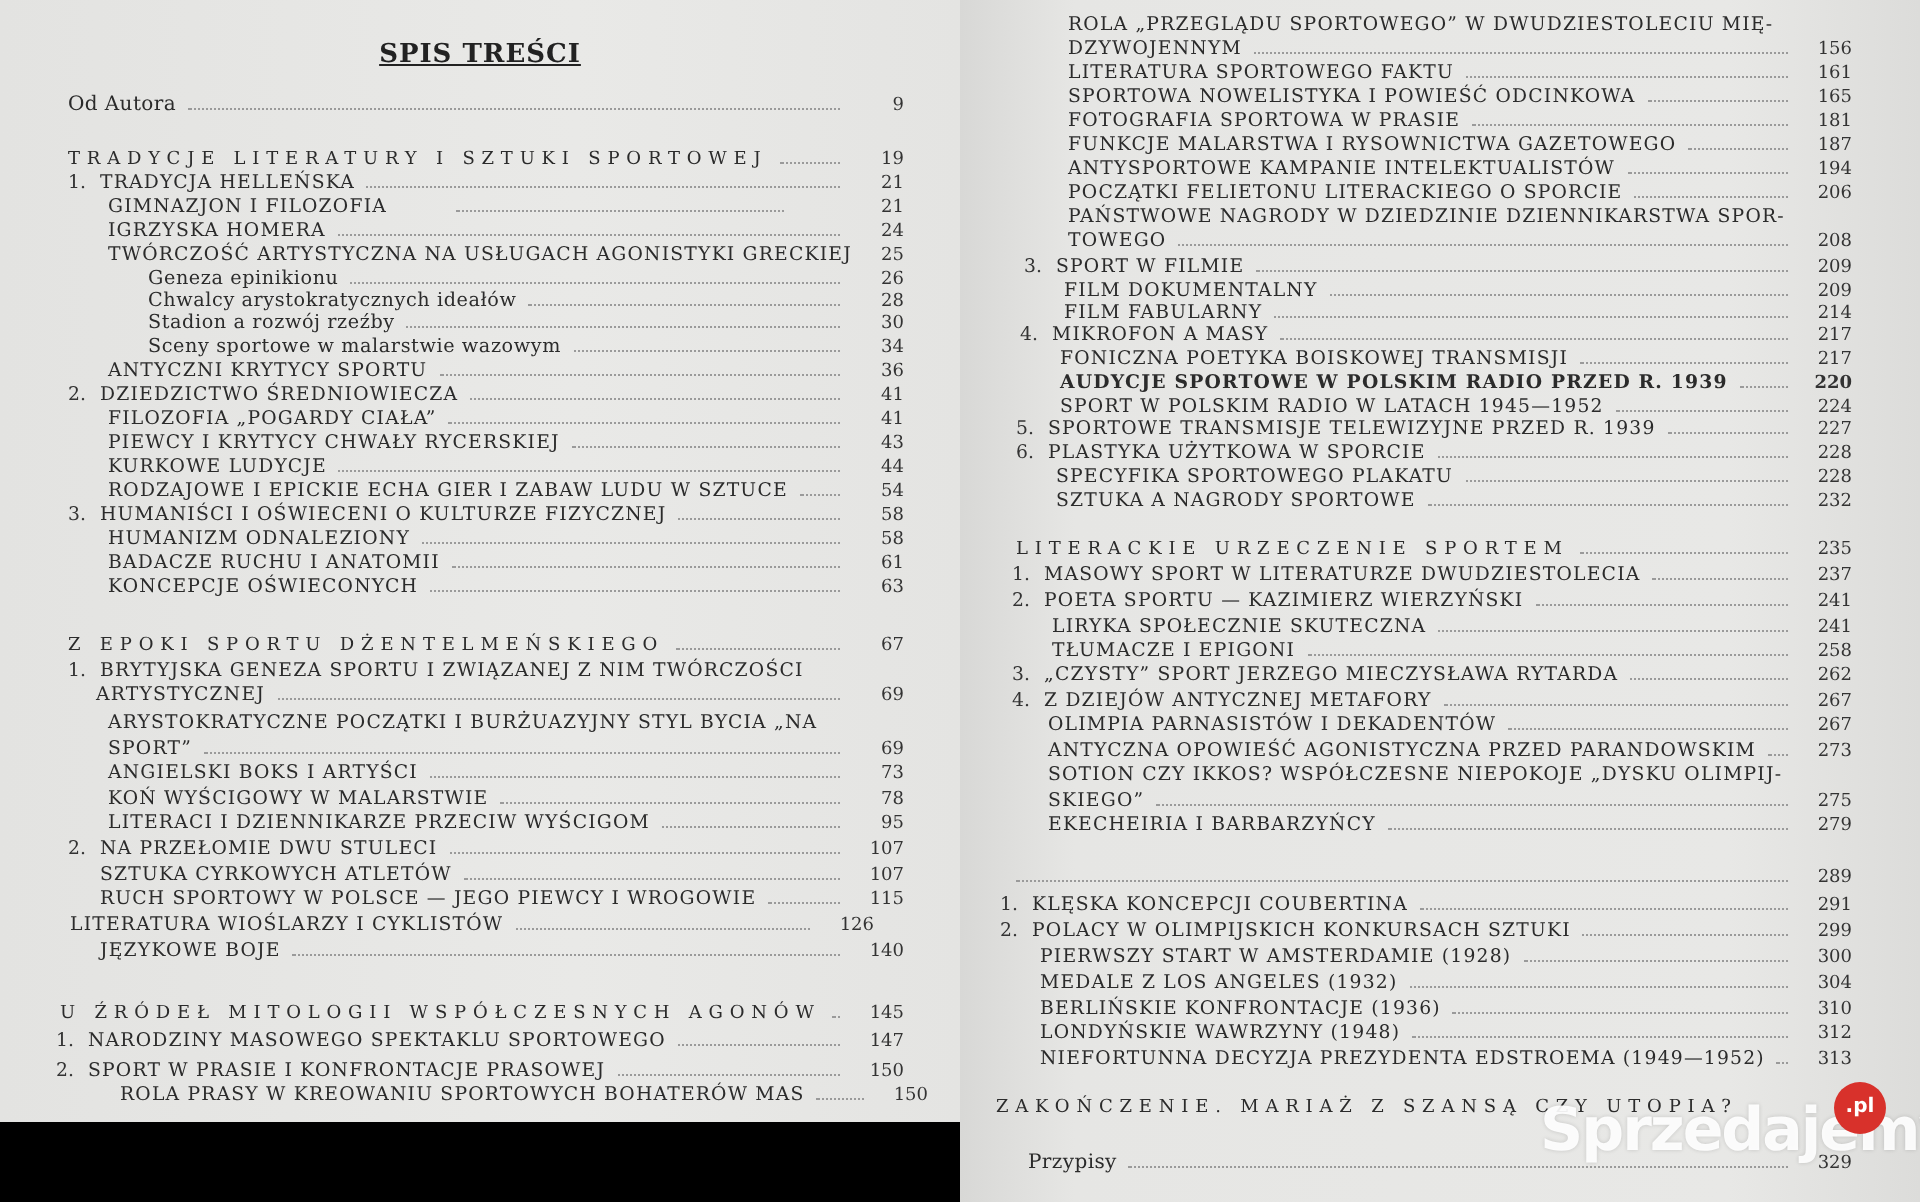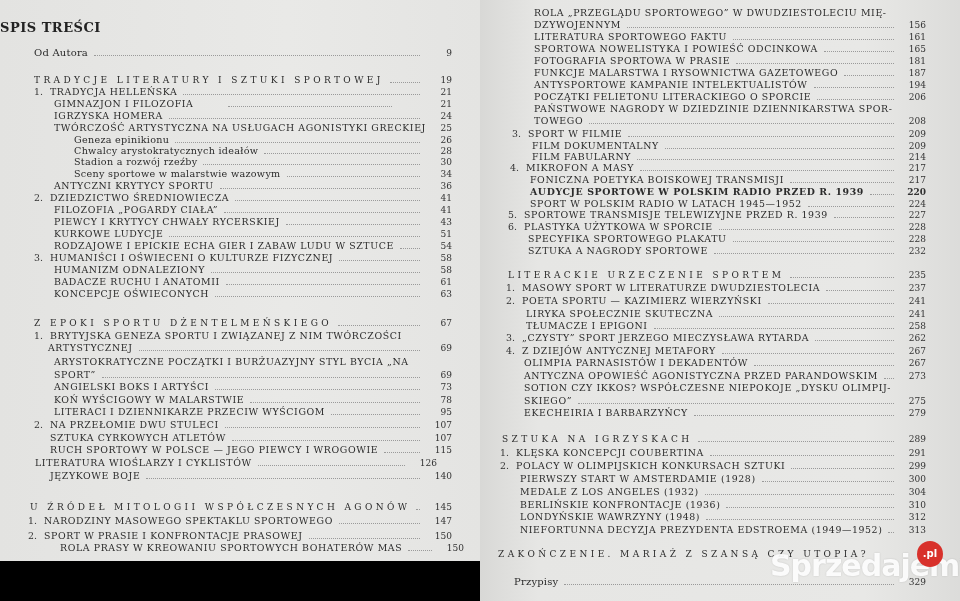--- a/index.html
+++ b/index.html
@@ -12,23 +12,23 @@
     .page { position: absolute; overflow: hidden; }
     .page-left {
       left: 0; top: 0; width: 480px; height: 561px;
       background: linear-gradient(90deg, #e3e3e1 0%, #e9e9e7 60%, #e4e4e2 100%);
     }
     .page-right {
       left: 480px; top: 0; width: 480px; height: 601px;
       background: linear-gradient(90deg, #d8d8d6 0%, #e6e6e4 12%, #e8e8e6 80%, #dcdcda 100%);
     }
     .toc-title {
-      position: absolute; left: 0; width: 480px; top: 20px; 
+      position: absolute; left: 0; width: 480px; top: 20px; text-align: center;
       font-family: "DejaVu Serif", serif; font-weight: bold; font-size: 13px;
-      letter-spacing: 0.5px; color: #222;
+      letter-spacing: 0.5px; color: #222; text-decoration: underline;
     }
     .row {
       position: absolute; height: 13px; line-height: 13px;
       font-size: 9.4px; white-space: nowrap;
       display: flex; align-items: baseline;
     }
     .row .num { display: inline-block; width: 16px; color: #333; }
     .row .txt { letter-spacing: 0.6px; color: #2b2b2b; }
     .row .leader {
       flex: 1; border-bottom: 1px dotted #9a9a9a; margin: 0 6px 3px 6px; height: 0;
@@ -127,21 +127,21 @@
         <span class="pg">41</span>
       </div>
       <div class="row" style="left: 54px; top: 215px; width: 398px;">
         <span class="txt">PIEWCY I KRYTYCY CHWAŁY RYCERSKIEJ</span>
         <span class="leader"></span>
         <span class="pg">43</span>
       </div>
       <div class="row" style="left: 54px; top: 227px; width: 398px;">
         <span class="txt">KURKOWE LUDYCJE</span>
         <span class="leader"></span>
-        <span class="pg">51</span>
+        <span class="pg">44</span>
       </div>
       <div class="row" style="left: 54px; top: 239px; width: 398px;">
         <span class="txt">RODZAJOWE I EPICKIE ECHA GIER I ZABAW LUDU W SZTUCE</span>
         <span class="leader"></span>
         <span class="pg">54</span>
       </div>
       <div class="row" style="left: 34px; top: 251px; width: 418px;">
         <span class="num">3.</span>
         <span class="txt">HUMANIŚCI I OŚWIECENI O KULTURZE FIZYCZNEJ</span>
         <span class="leader"></span>
@@ -423,21 +423,20 @@
         <span class="txt">SKIEGO”</span>
         <span class="leader"></span>
         <span class="pg">275</span>
       </div>
       <div class="row" style="left: 44px; top: 406px; width: 402px;">
         <span class="txt">EKECHEIRIA I BARBARZYŃCY</span>
         <span class="leader"></span>
         <span class="pg">279</span>
       </div>
       <div class="row part" style="left: 22px; top: 433px; width: 424px;">
-        <span class="txt">SZTUKA NA IGRZYSKACH</span>
         <span class="leader"></span>
         <span class="pg">289</span>
       </div>
       <div class="row" style="left: 20px; top: 446px; width: 426px;">
         <span class="num">1.</span>
         <span class="txt">KLĘSKA KONCEPCJI COUBERTINA</span>
         <span class="leader"></span>
         <span class="pg">291</span>
       </div>
       <div class="row" style="left: 20px; top: 459px; width: 426px;">

